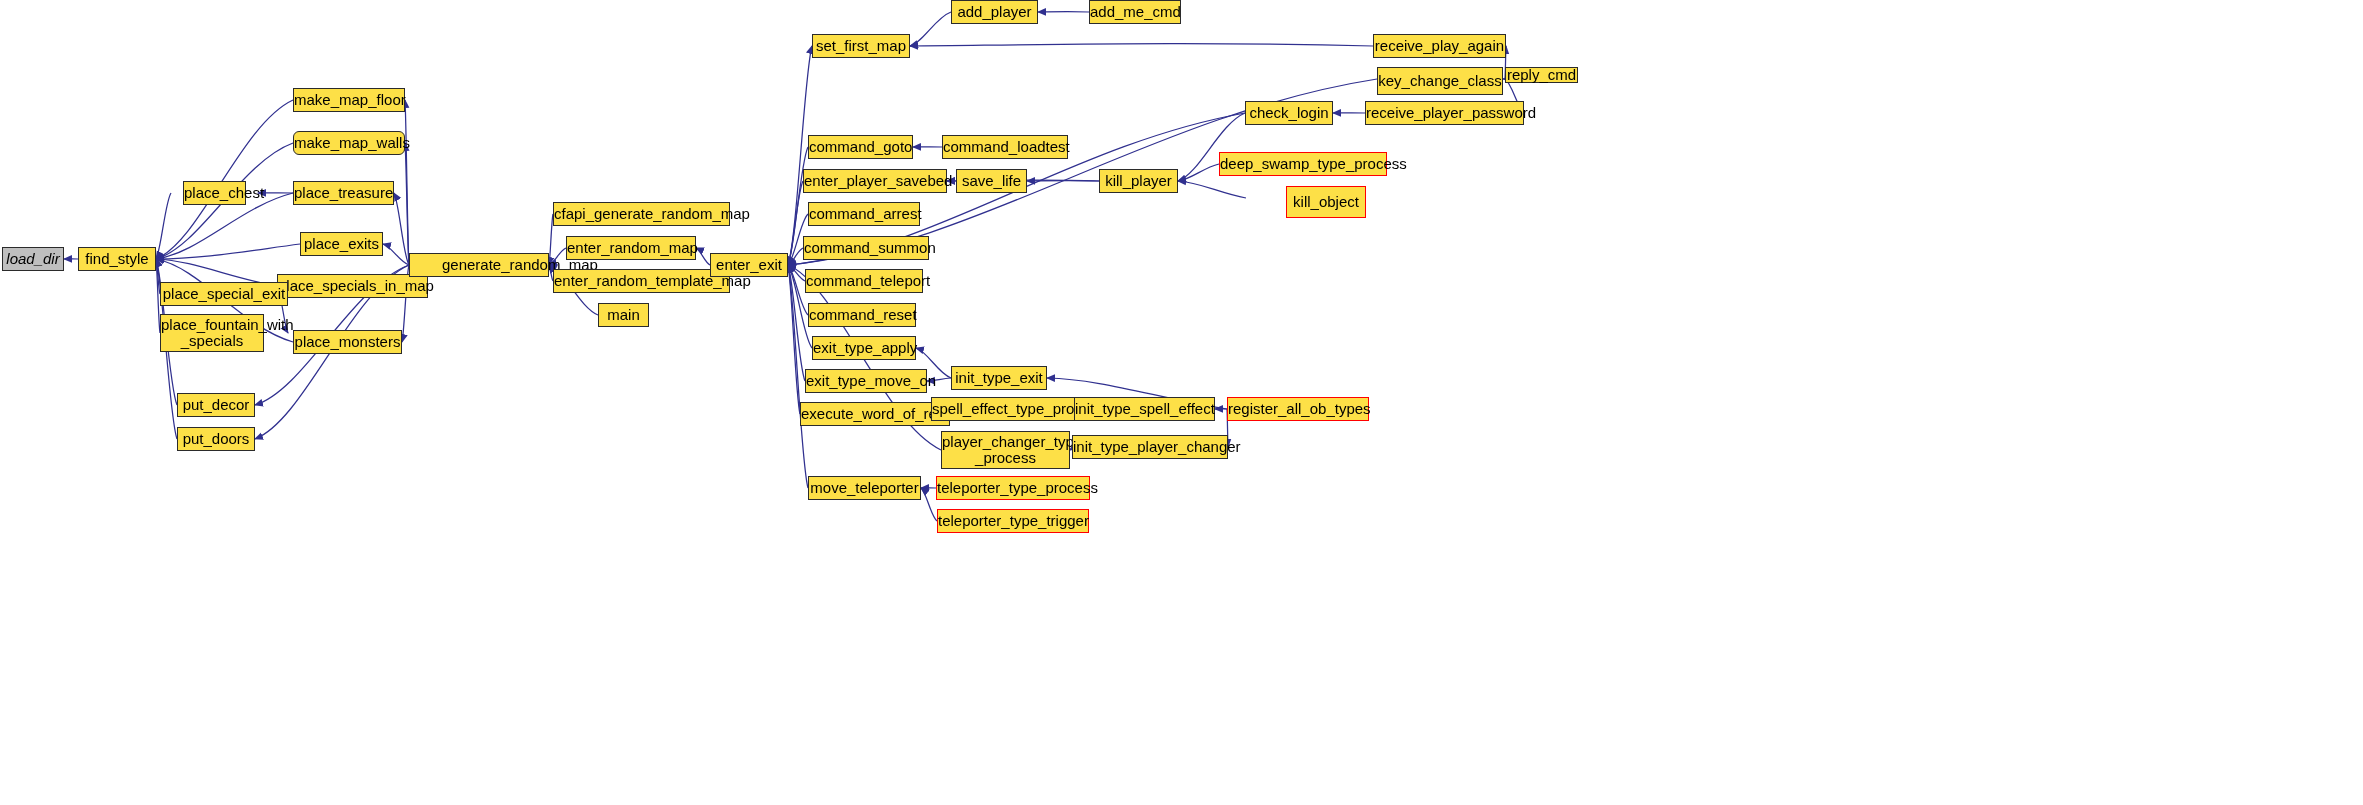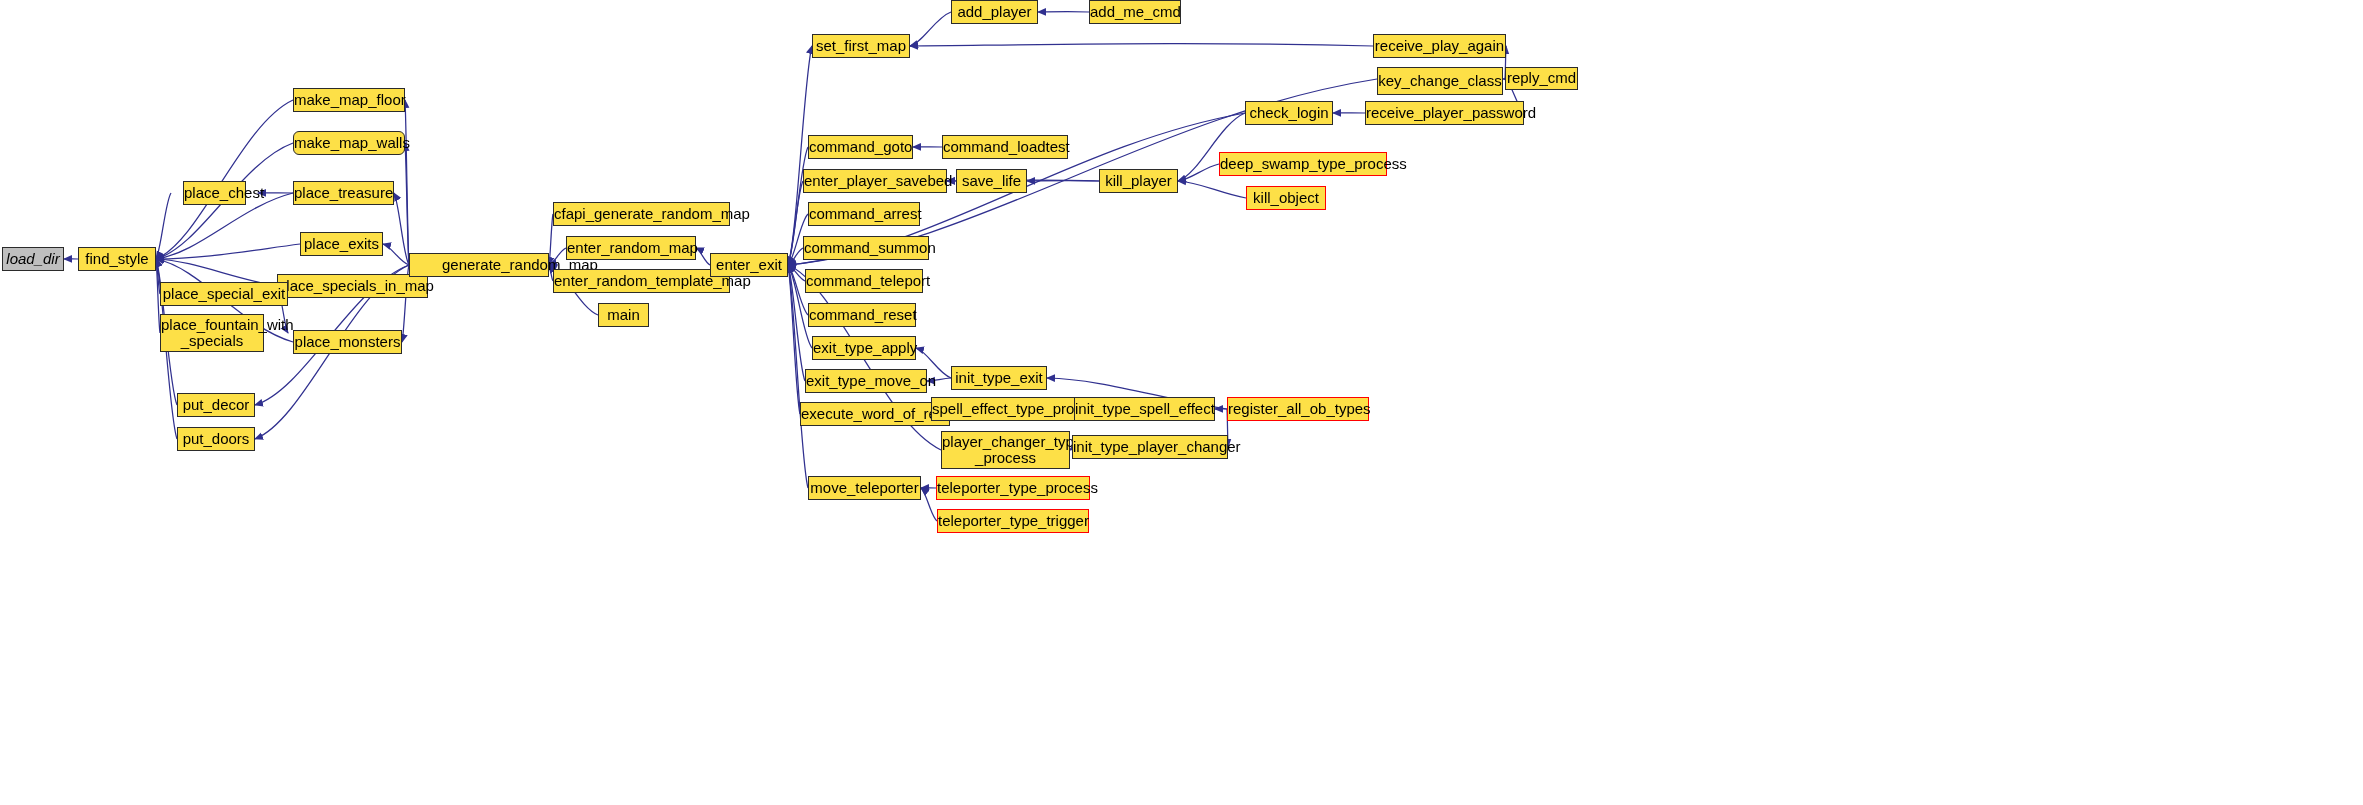--- a/index.html
+++ b/index.html
@@ -132,30 +132,30 @@
       <div class="node" style="left: 553px; top: 202px; width: 177px; height: 24px;"><span>cfapi_generate_random_map</span></div>
       <div class="node" style="left: 566px; top: 236px; width: 130px; height: 24px;"><span>enter_random_map</span></div>
       <div class="node" style="left: 553px; top: 269px; width: 177px; height: 24px;"><span>enter_random_template_map</span></div>
       <div class="node" style="left: 598px; top: 303px; width: 51px; height: 24px;"><span>main</span></div>
       <div class="node" style="left: 710px; top: 253px; width: 78px; height: 24px;"><span>enter_exit</span></div>
       <div class="node" style="left: 951px; top: 0px; width: 87px; height: 24px;"><span>add_player</span></div>
       <div class="node" style="left: 1089px; top: 0px; width: 92px; height: 24px;"><span>add_me_cmd</span></div>
       <div class="node" style="left: 812px; top: 34px; width: 98px; height: 24px;"><span>set_first_map</span></div>
       <div class="node" style="left: 1373px; top: 34px; width: 133px; height: 24px;"><span>receive_play_again</span></div>
       <div class="node" style="left: 1377px; top: 67px; width: 126px; height: 28px;"><span>key_change_class</span></div>
-      <div class="node" style="left: 1505px; top: 67px; width: 73px; height: 23px;"><span>reply_cmd</span></div>
+      <div class="node" style="left: 1505px; top: 67px; width: 73px; height: 16px;"><span>reply_cmd</span></div>
       <div class="node" style="left: 1245px; top: 101px; width: 88px; height: 24px;"><span>check_login</span></div>
       <div class="node" style="left: 1365px; top: 101px; width: 159px; height: 24px;"><span>receive_player_password</span></div>
       <div class="node" style="left: 808px; top: 135px; width: 105px; height: 24px;"><span>command_goto</span></div>
       <div class="node" style="left: 942px; top: 135px; width: 126px; height: 24px;"><span>command_loadtest</span></div>
       <div class="node red" style="left: 1219px; top: 152px; width: 168px; height: 24px;"><span>deep_swamp_type_process</span></div>
       <div class="node" style="left: 803px; top: 169px; width: 144px; height: 24px;"><span>enter_player_savebed</span></div>
       <div class="node" style="left: 956px; top: 169px; width: 71px; height: 24px;"><span>save_life</span></div>
       <div class="node" style="left: 1099px; top: 169px; width: 79px; height: 24px;"><span>kill_player</span></div>
-      <div class="node red" style="left: 1246px; top: 186px; width: 80px; height: 24px;"><span>kill_object</span></div>
+      <div class="node red" style="left: 1286px; top: 186px; width: 80px; height: 32px;"><span>kill_object</span></div>
       <div class="node" style="left: 808px; top: 202px; width: 112px; height: 24px;"><span>command_arrest</span></div>
       <div class="node" style="left: 803px; top: 236px; width: 126px; height: 24px;"><span>command_summon</span></div>
       <div class="node" style="left: 805px; top: 269px; width: 118px; height: 24px;"><span>command_teleport</span></div>
       <div class="node" style="left: 808px; top: 303px; width: 108px; height: 24px;"><span>command_reset</span></div>
       <div class="node" style="left: 812px; top: 336px; width: 104px; height: 24px;"><span>exit_type_apply</span></div>
       <div class="node" style="left: 805px; top: 369px; width: 122px; height: 24px;"><span>exit_type_move_on</span></div>
       <div class="node" style="left: 951px; top: 366px; width: 96px; height: 24px;"><span>init_type_exit</span></div>
       <div class="node" style="left: 800px; top: 402px; width: 150px; height: 24px;"><span>execute_word_of_recall</span></div>
       <div class="node" style="left: 931px; top: 397px; width: 160px; height: 24px;"><span>spell_effect_type_process</span></div>
       <div class="node" style="left: 1074px; top: 397px; width: 141px; height: 24px;"><span>init_type_spell_effect</span></div>

